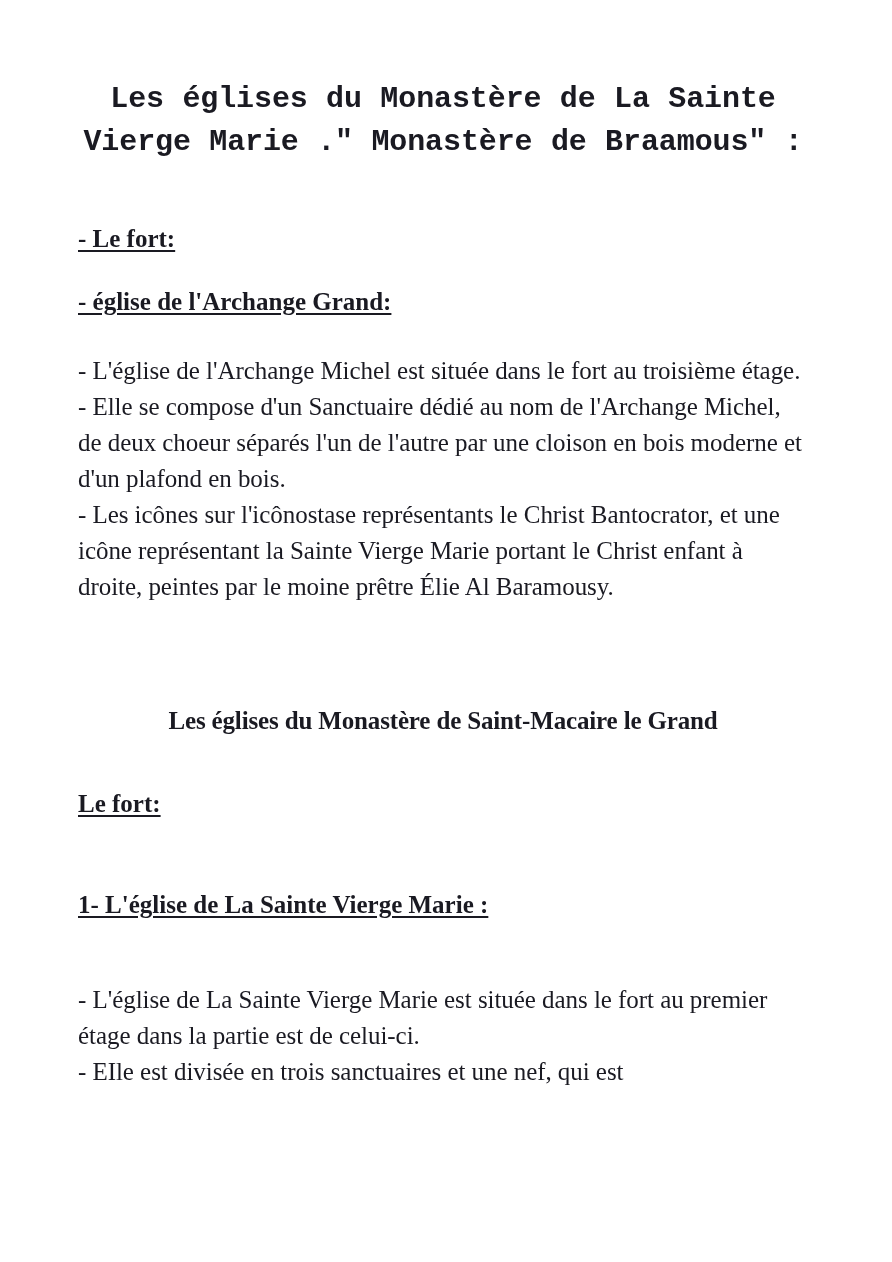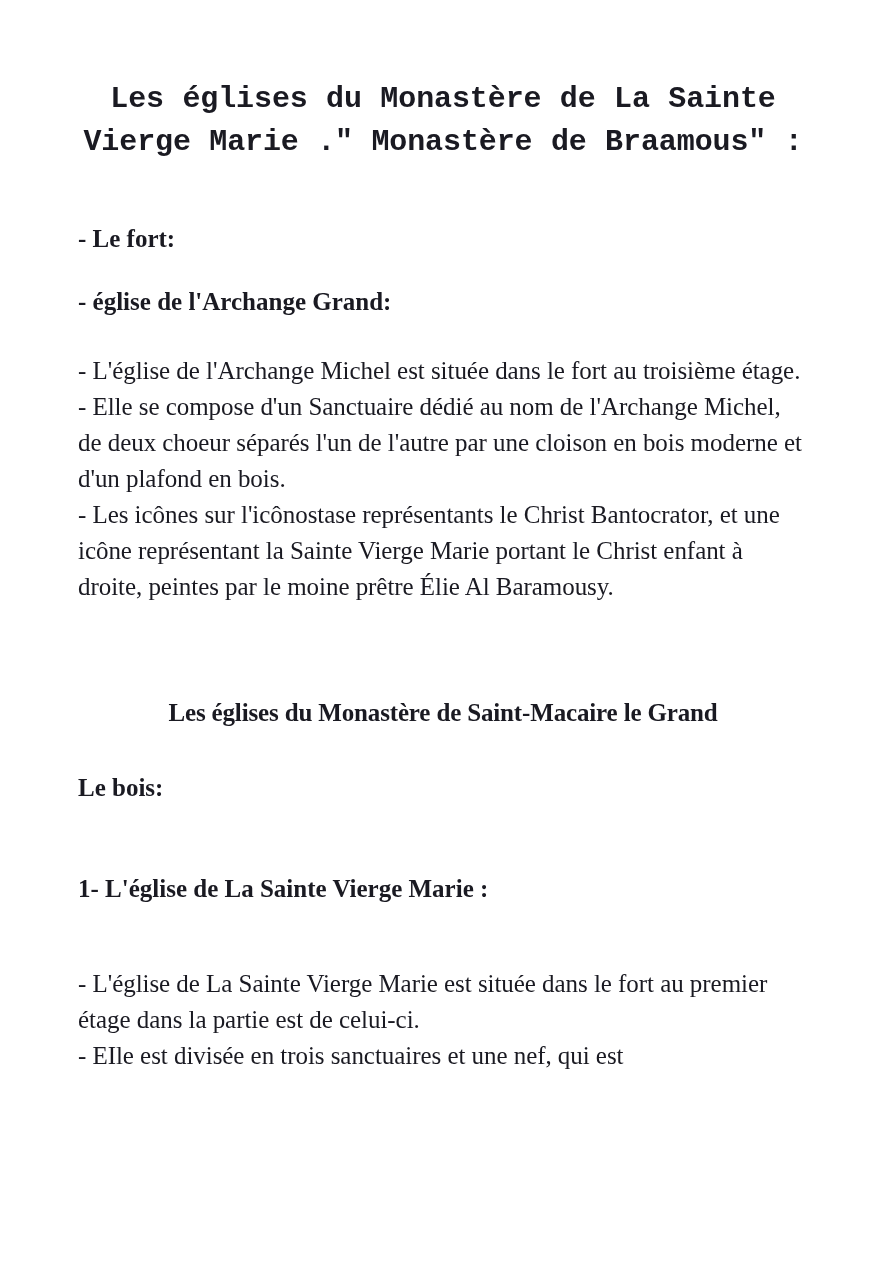--- a/index.html
+++ b/index.html
@@ -49,30 +49,31 @@
   .heading {
     font-family: "Liberation Serif", "DejaVu Serif", serif;
     font-weight: bold;
     font-size: 25px;
     line-height: 1.25;
     margin: 0;
     text-align: left;
   }
 
   .heading .u {
+    text-decoration: underline;
     text-underline-offset: 3px;
     text-decoration-thickness: 2px;
   }
 
   .heading-center {
     font-family: "Liberation Serif", "DejaVu Serif", serif;
     font-weight: bold;
     font-size: 25px;
     line-height: 1.25;
-    margin: 8px;
+    margin: 16px;
     text-align: center;
     letter-spacing: -0.15px;
   }
 
   
   .body-par {
     font-family: "Liberation Serif", "DejaVu Serif", serif;
     font-weight: normal;
     font-size: 25px;
     line-height: 1.44;
@@ -112,21 +113,21 @@
     <p class="body-par">- L'église de l'Archange Michel est située dans le fort au troisième étage.
 - Elle se compose d'un Sanctuaire dédié au nom de l'Archange Michel, de deux choeur séparés l'un de l'autre par une cloison en bois moderne et d'un plafond en bois.
 - Les icônes sur l'icônostase représentants le Christ Bantocrator, et une icône représentant la Sainte Vierge Marie portant le Christ enfant à droite, peintes par le moine prêtre Élie Al Baramousy.</p>
 
     <div class="sp-body-h3"></div>
 
     <h2 class="heading-center">Les églises du Monastère de Saint-Macaire le Grand</h2>
 
     <div class="sp-h3-h4"></div>
 
-    <h2 class="heading"><span class="u">Le bois:</span></h2>
+    <h2 class="heading"><span class="u">Le fort:</span></h2>
 
     <div class="sp-h4-h5"></div>
 
     <h2 class="heading"><span class="u">1- L'église de La Sainte Vierge Marie :</span></h2>
 
     <div class="sp-h5-body2"></div>
 
     <p class="body-par">- L'église de La Sainte Vierge Marie est située dans le fort au premier étage dans la partie est de celui-ci.
 - EIle est divisée en trois sanctuaires et une nef, qui est</p>
 

